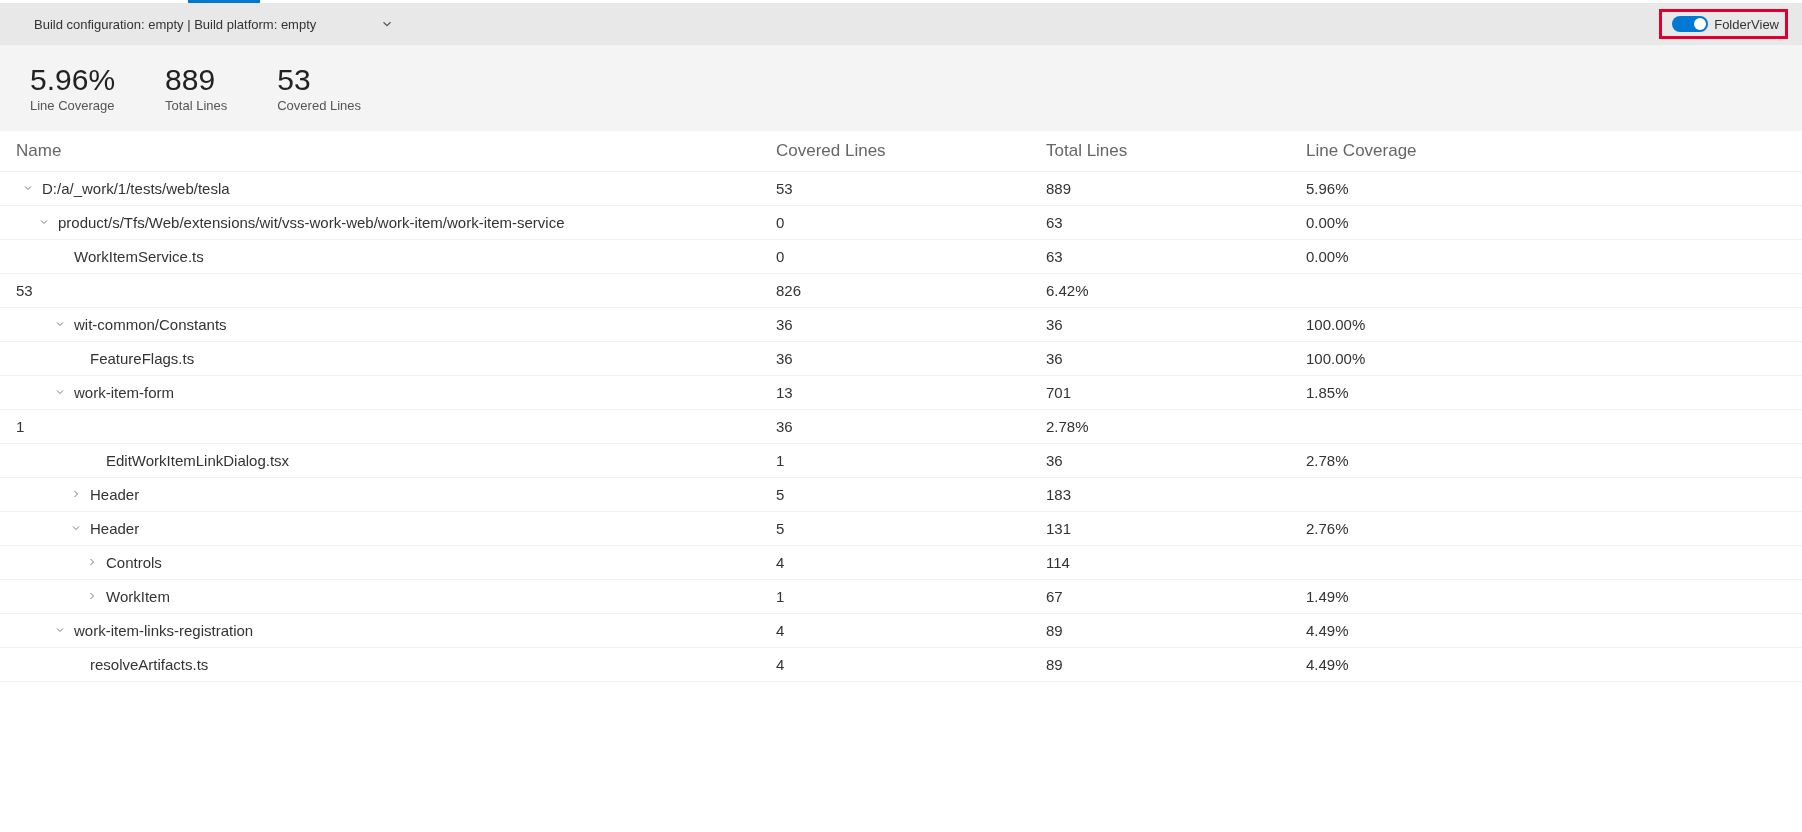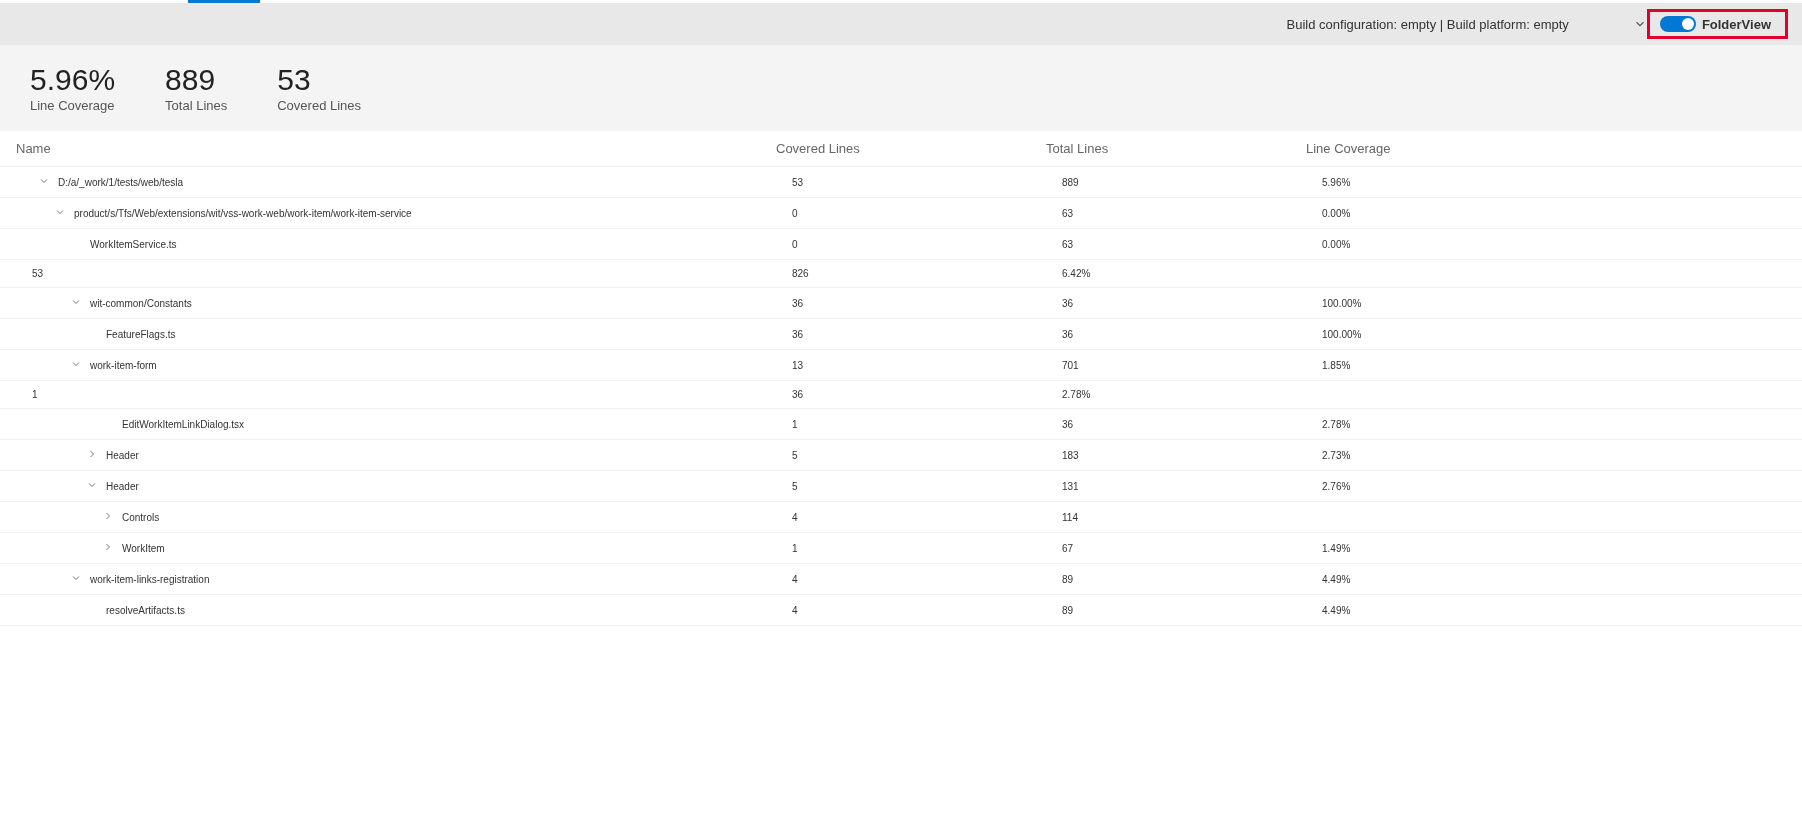--- a/index.html
+++ b/index.html
@@ -5,30 +5,30 @@
   * { box-sizing: border-box; }
   html, body { margin:0; padding:0; font-family: "Segoe UI", Arial, sans-serif; color:#323130; background:#fff; }
   body { width:1802px; }
 
   
   .tab-stripe { height:3px; background:transparent; position:relative; }
   .tab-stripe::before { content:""; position:absolute; left:188px; top:0; width:72px; height:3px; background:#0078d4; }
 
   
   .config-bar {
-    display:flex; align-items:center; justify-content:flex-end;
+    display:flex; align-items:center; justify-content:space-between;
     background:#e8e8e8; padding:6px 14px 6px 34px; font-size:13px; color:#333;
   }
   .config-left { display:flex; align-items:center; gap:64px; }
   .chev { display:inline-flex; }
   .chev svg { width:14px; height:14px; stroke:#555; }
 
   .folder-toggle-wrap {
     display:flex; align-items:center; gap:6px;
-    border:3px solid #e1002d; padding:4px 14px 4px 10px;font-weight:bold;
+    border:3px solid #e1002d; padding:4px 6px 4px 10px;
   }
   .toggle {
     width:36px; height:16px; border-radius:10px; background:#0078d4;
     position:relative; display:inline-block;
   }
   .toggle::after {
     content:""; position:absolute; right:2px; top:2px;
     width:12px; height:12px; border-radius:50%; background:#fff;
   }
   .folder-toggle-wrap .lbl { font-size:13px; color:#333; }
@@ -39,27 +39,27 @@
     background:#f4f4f4; padding:18px 14px 18px 30px;
   }
   .metric .big { font-size:30px; font-weight:400; color:#222; line-height:1.1; }
   .metric .sub { font-size:13px; color:#555; margin-top:2px; }
 
   
   .grid { width:100%; }
   .grid-header {
     display:grid;
     grid-template-columns: 760px 270px 260px 1fr;
-    padding:10px 16px; font-size:13px; color:#666;
+    padding:10px 16px; font-size:17px; color:#666;
     border-bottom:1px solid #eee;
   }
   .row {
     display:grid;
     grid-template-columns: 760px 270px 260px 1fr;
-    padding:8px 32px; font-size:10px; color:#333;
+    padding:8px 16px; font-size:15px; color:#333;
     border-bottom:1px solid #f0f0f0;
     align-items:center;
   }
   .name-cell { display:flex; align-items:center; gap:6px; }
   .exp { display:inline-flex; width:14px; height:14px; }
   .exp svg { width:12px; height:12px; stroke:#555; stroke-width:1.6; fill:none; }
   .spacer { display:inline-block; }
   .num { color:#333; }
 </style>
 </head>
@@ -206,21 +206,20 @@
           <span class="spacer" style="width: 48px;"></span>
           <span class="exp">
             <svg viewBox="0 0 24 24">
               <path d="M9 6l6 6-6 6"></path>
             </svg>
           </span>
           <span>Header</span>
         </div>
         <div class="num">5</div>
         <div class="num">183</div>
-        <div class="num">2.73%</div>
       </div>
       <div class="row">
         <div class="name-cell">
           <span class="spacer" style="width: 48px;"></span>
           <span class="exp">
             <svg viewBox="0 0 24 24">
               <path d="M6 9l6 6 6-6"></path>
             </svg>
           </span>
           <span>Header</span>

